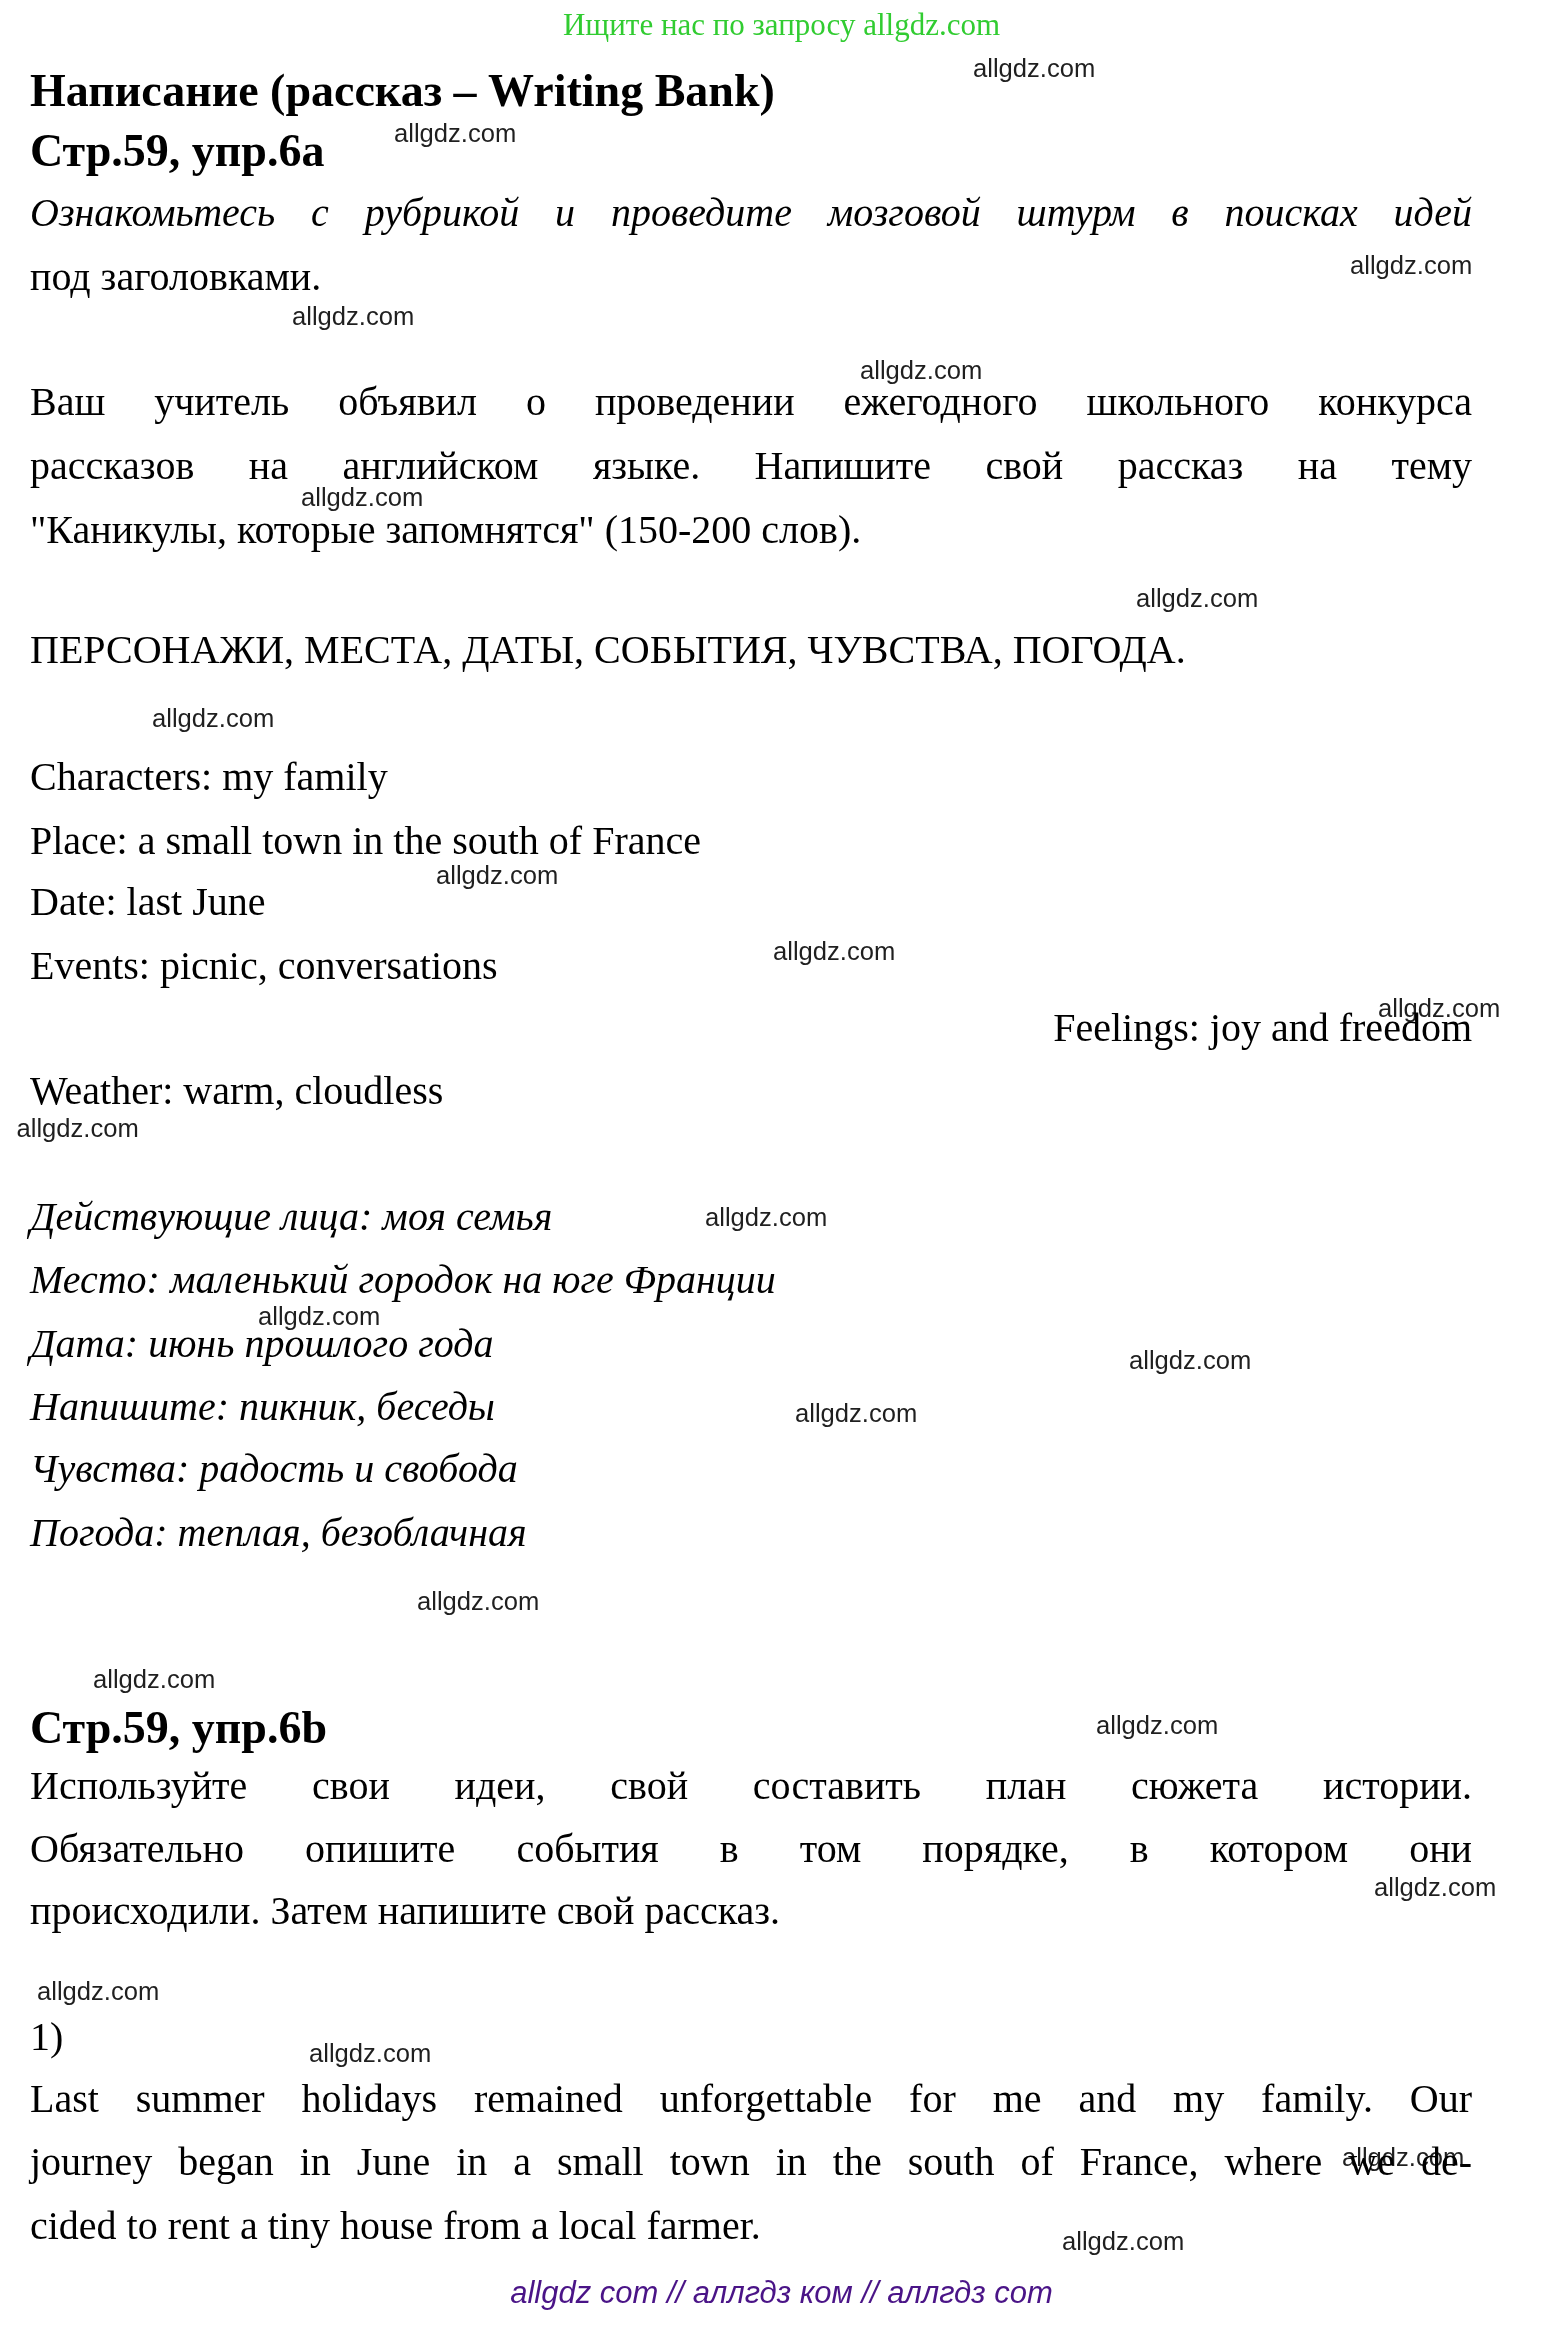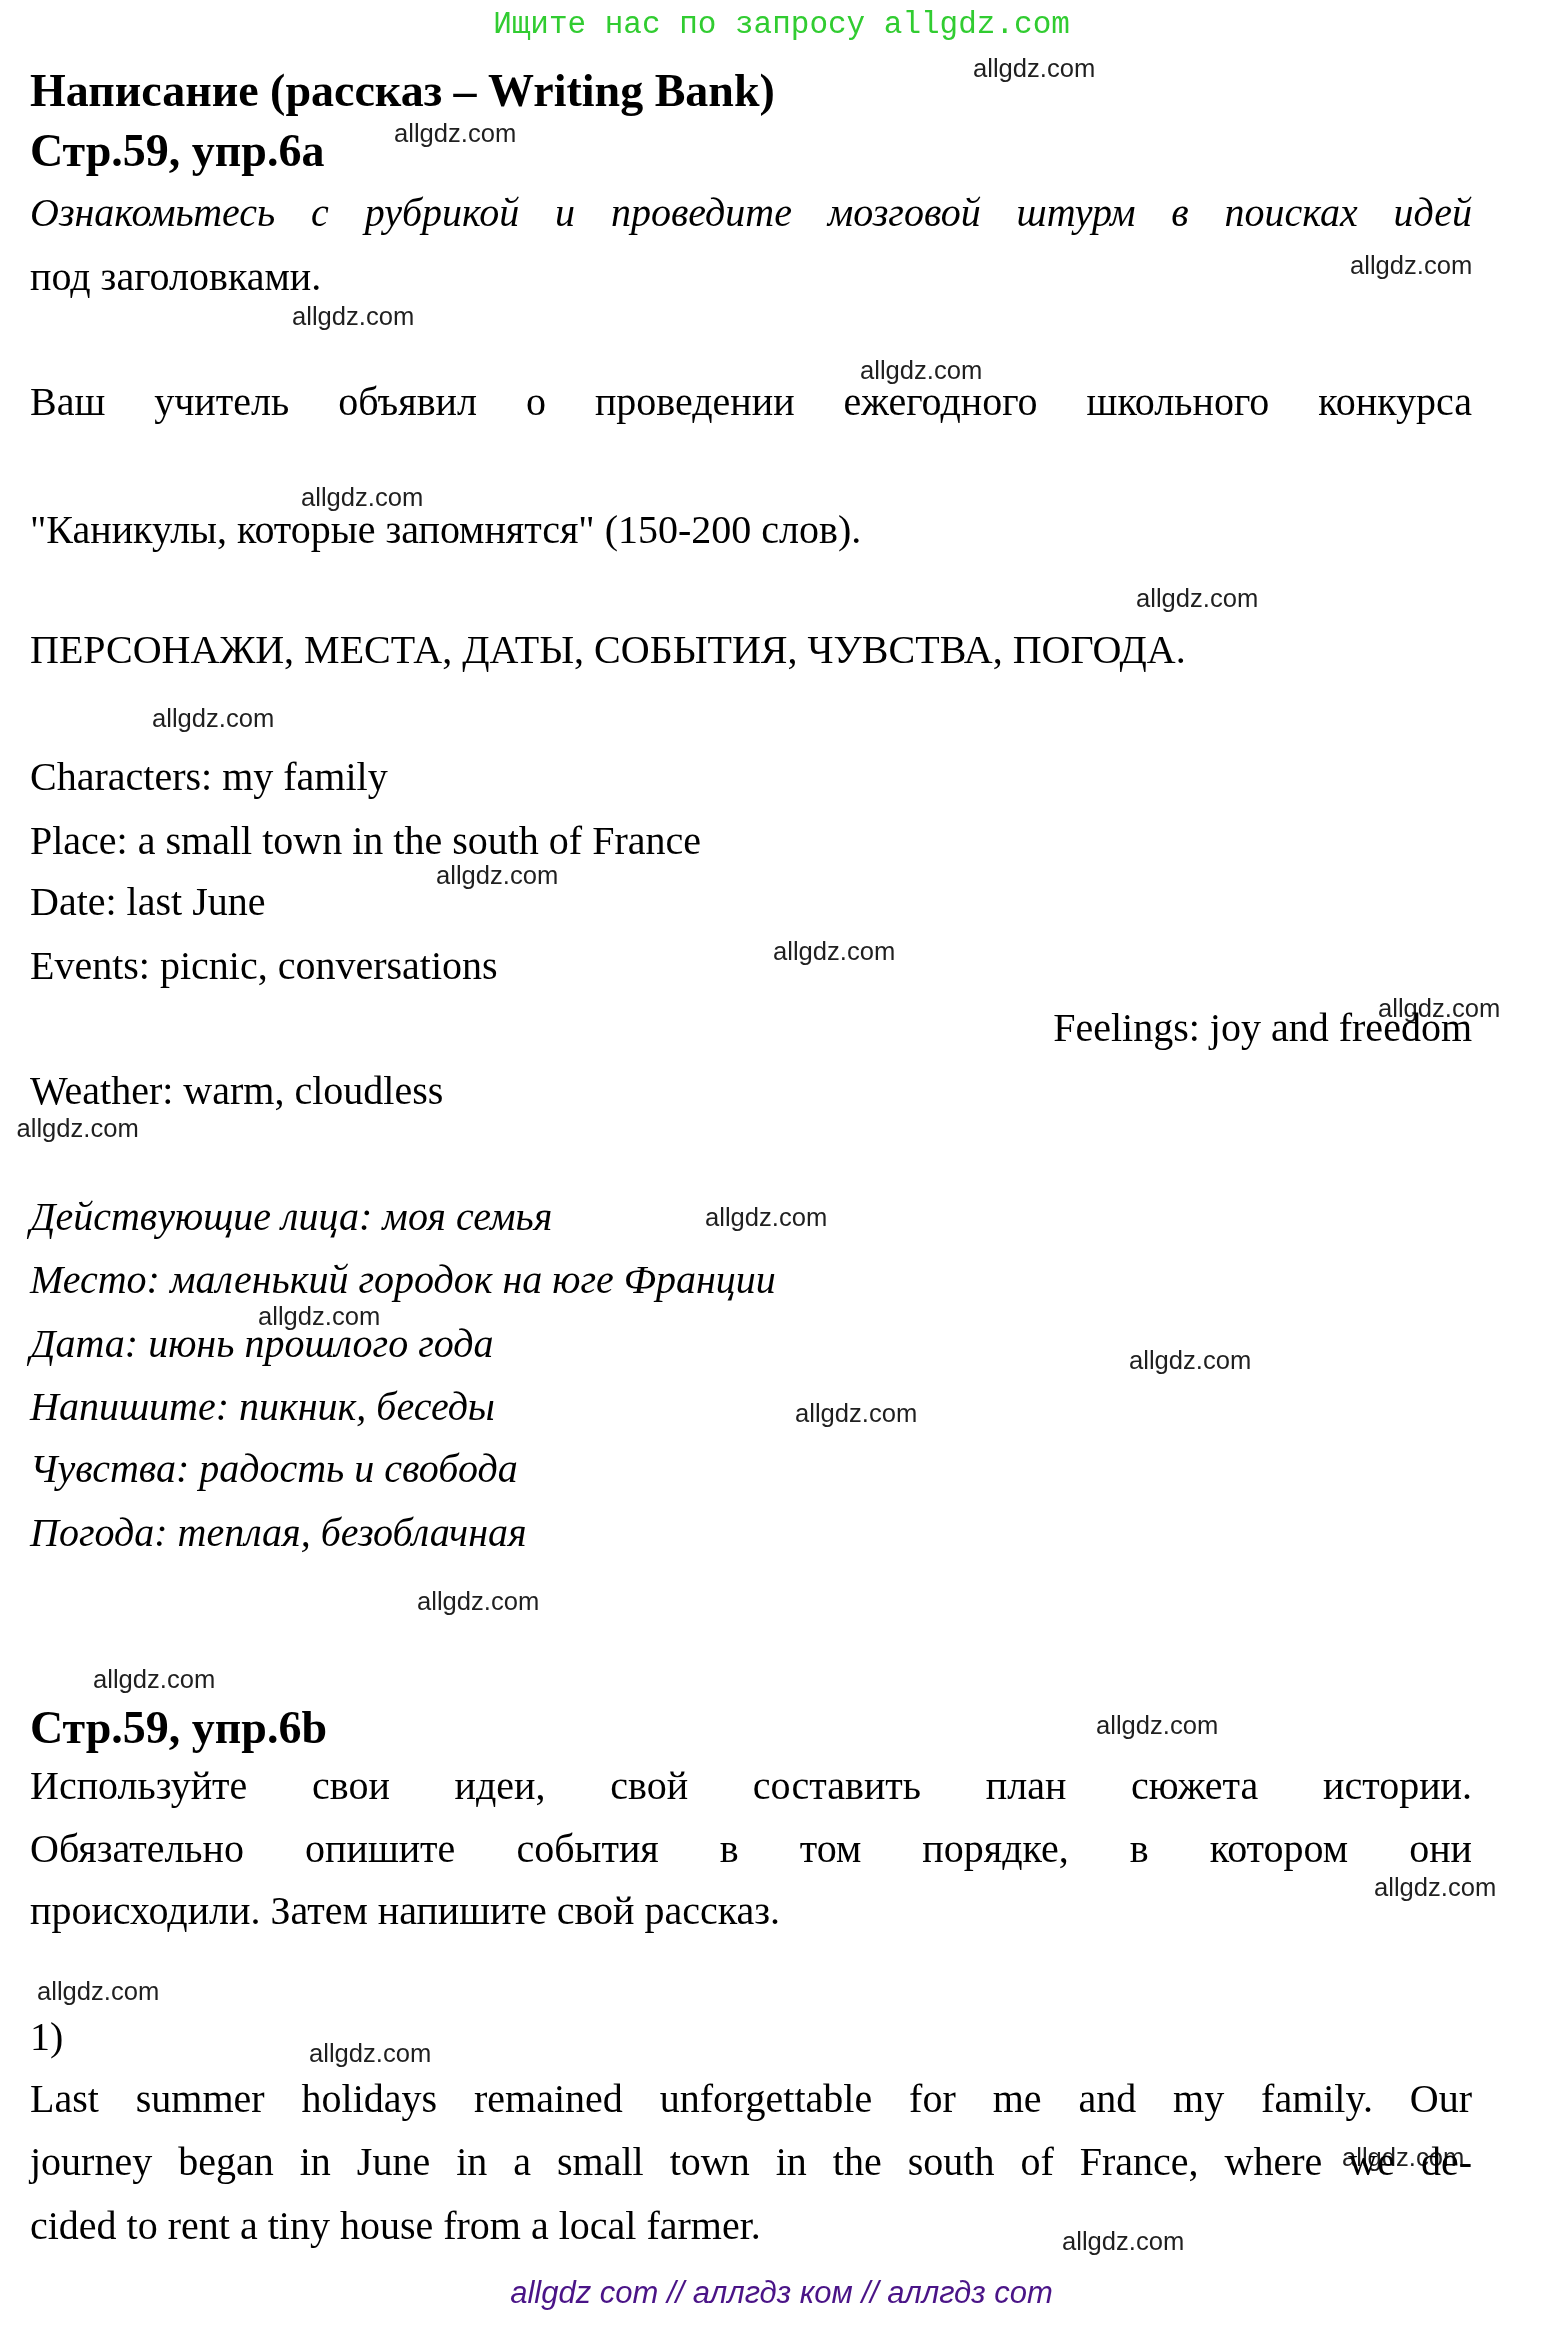--- a/index.html
+++ b/index.html
@@ -8,21 +8,21 @@
     width: 1563px;
     height: 2342px;
     background: #ffffff;
     overflow: hidden;
   }
   .banner {
     position: absolute;
     top: 6.6px; left: 0;
     width: 100%;
     text-align: center;
-    font-family: Liberation Mono, monospace;
+    font-family: Liberation Serif, serif;
     font-size: 31px;
     color: #31cc31;
     white-space: nowrap;
   }
   .wm {
     position: absolute;
     font-family: "Liberation Sans", sans-serif;
     font-size: 25.6px;
     color: #1f1f1f;
     white-space: nowrap;
@@ -84,20 +84,21 @@
   <span class="wm" style="left:1342px; top:2143px;">allgdz.com</span>
   <span class="wm" style="left:1062px; top:2227px;">allgdz.com</span>
 
   <div class="line b nw" style="top:64px;">Написание (рассказ – Writing Bank)</div>
   <div class="line b nw" style="top:124px;">Стр.59, упр.6а</div>
 
   <div class="line just" style="top:190px;font-style:italic;">Ознакомьтесь с рубрикой и проведите мозговой штурм в поисках идей</div>
   <div class="line just" style="top:379px;">Ваш учитель объявил о проведении ежегодного школьного конкурса</div>
 
   <div class="line nw" style="top:254px;">под заголовками.</div>
+  <div class="line just" style="top:443px;">рассказов на английском языке. Напишите свой рассказ на тему</div>
   <div class="line nw" style="top:507px;">"Каникулы, которые запомнятся" (150-200 слов).</div>
 
   <div class="line nw" style="top:627px;">ПЕРСОНАЖИ, МЕСТА, ДАТЫ, СОБЫТИЯ, ЧУВСТВА, ПОГОДА.</div>
 
   <div class="line nw" style="top:754px;">Characters: my family</div>
   <div class="line nw" style="top:818px;">Place: a small town in the south of France</div>
   <div class="line nw" style="top:879px;">Date: last June</div>
   <div class="line nw" style="top:943px;">Events: picnic, conversations</div>
   <div class="line nw" style="top:1005px;text-align:right;">Feelings: joy and freedom</div>
   <div class="line nw" style="top:1068px;">Weather: warm, cloudless</div>

